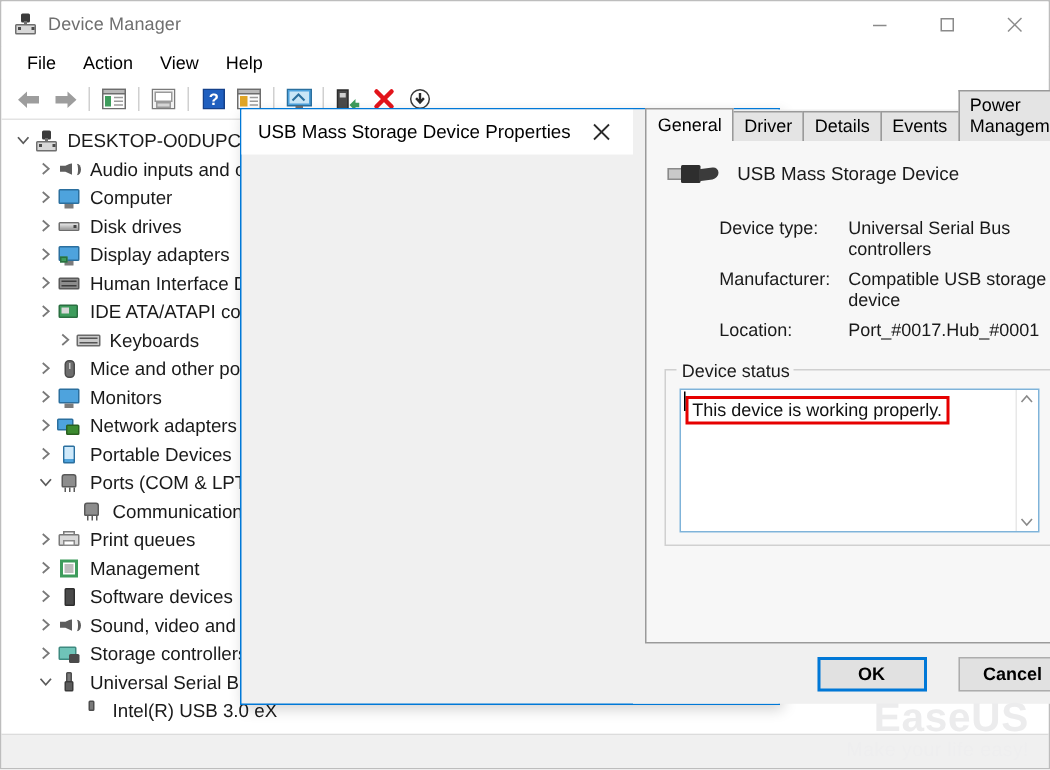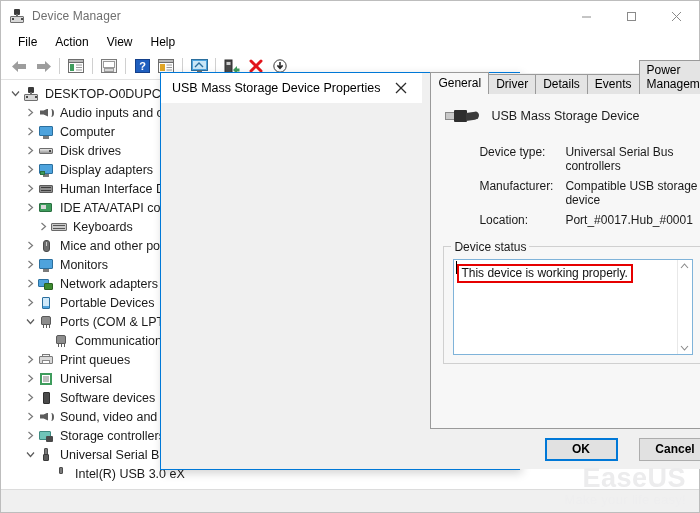--- a/index.html
+++ b/index.html
@@ -869,21 +869,21 @@
         <div class="tree-row" style="padding-left:21px">
           <span class="twisty">
             <svg class="tw-right" width="9" height="9" viewBox="0 0 9 9">
               <path d="M2.5 1 L6.5 4.5 L2.5 8" fill="none" stroke="#7a7a7a" stroke-width="1.2"></path>
             </svg>
           </span>
           <span class="node-icon">
             <span class="ic-proc"></span>
             <span class="ic-proc-in"></span>
           </span>
-          <span class="tree-label">Universal</span>
+          <span class="tree-label">Management</span>
         </div>
         <div class="tree-row" style="padding-left:21px">
           <span class="twisty">
             <svg class="tw-right" width="9" height="9" viewBox="0 0 9 9">
               <path d="M2.5 1 L6.5 4.5 L2.5 8" fill="none" stroke="#7a7a7a" stroke-width="1.2"></path>
             </svg>
           </span>
           <span class="node-icon">
             <span class="ic-softdev"></span>
           </span>

